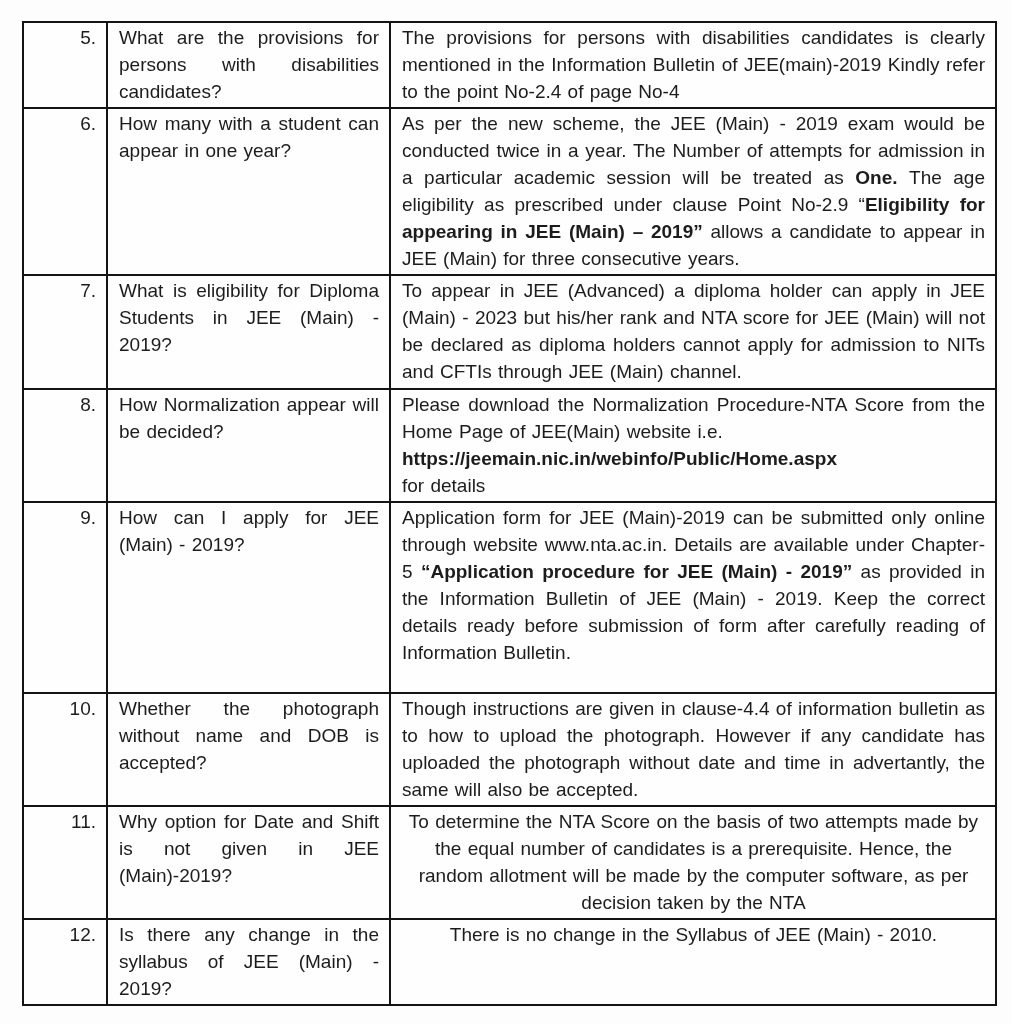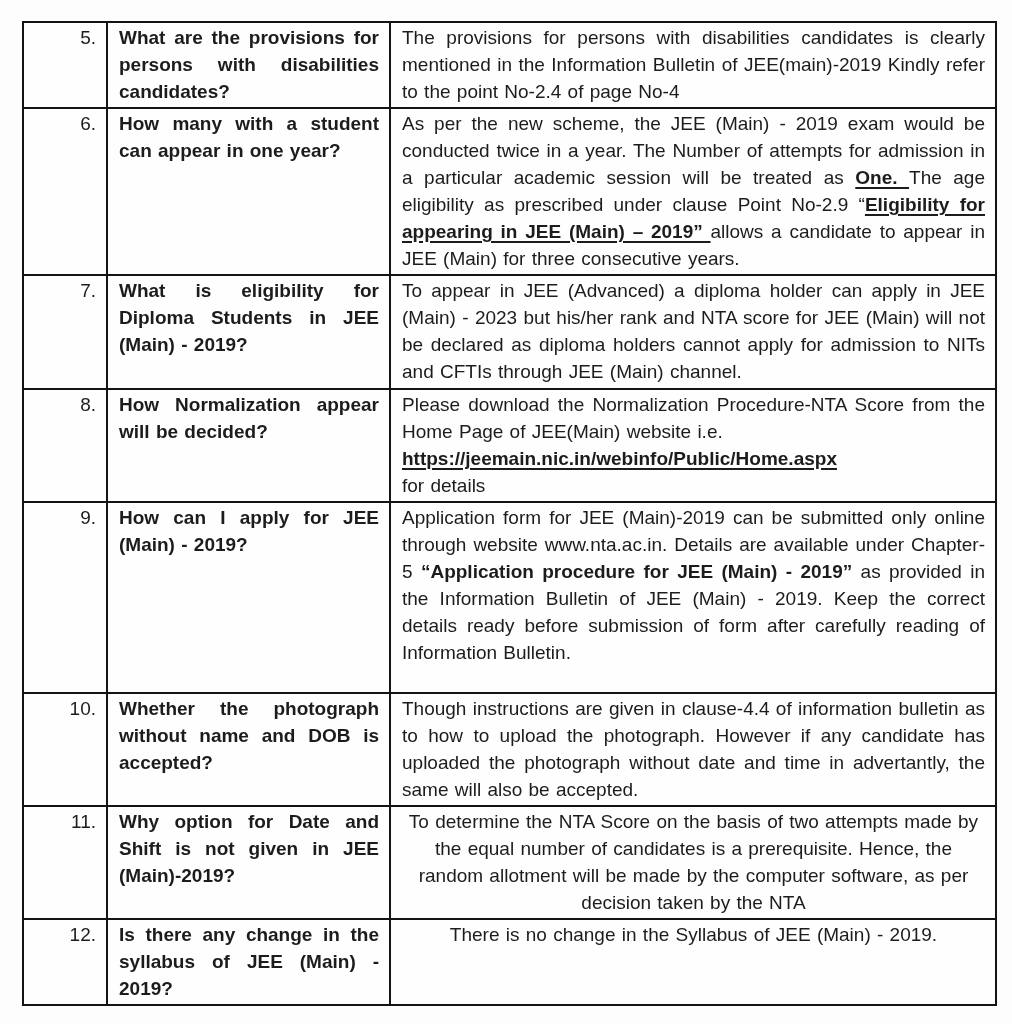--- a/index.html
+++ b/index.html
@@ -37,31 +37,30 @@
     overflow: hidden;
   }
   td.num {
     text-align: right;
     padding-right: 18px;
     padding-left: 2px;
   }
   td.q {
     text-align: justify;
     text-justify: inter-word;
-    font-weight: bold;
   }
   td.a {
     text-align: justify;
     text-justify: inter-word;
   }
   td.a.left {
     text-align: center;
   }
   td.a span.b { font-weight: 700; }
-  td.a span.u { text-decoration: underline; text-decoration-thickness: 2px; text-underline-offset: 3px; }
+  td.a span.u { text-decoration-thickness: 2px; text-underline-offset: 3px; }
 </style>
 </head>
 <body>
 
 <div class="page">
   <table class="faq">
     <colgroup>
       <col style="width: 84px;">
       <col style="width: 283px;">
       <col style="width: 606px;">
@@ -98,17 +97,17 @@
           <td class="a"><span>Though instructions are given in clause-4.4 of information bulletin as to how to upload the photograph. However if any candidate has uploaded the photograph without date and time in advertantly, the same will also be accepted.</span></td>
         </tr>
         <tr style="height: 112px;">
           <td class="num">11.</td>
           <td class="q">Why option for Date and Shift is not given in JEE (Main)-2019?</td>
           <td class="a left"><span>To determine the NTA Score on the basis of two attempts made by the equal number of candidates is a prerequisite. Hence, the random allotment will be made by the computer software, as per decision taken by the NTA</span></td>
         </tr>
         <tr style="height: 83px;">
           <td class="num">12.</td>
           <td class="q">Is there any change in the syllabus of JEE (Main) - 2019?</td>
-          <td class="a left"><span>There is no change in the Syllabus of JEE (Main) - 2019.</span></td>
+          <td class="a left"><span>There is no change in the Syllabus of JEE (Main) - 2010.</span></td>
         </tr>
       </tbody>
   </table>
 </div>
 
 </body></html>

